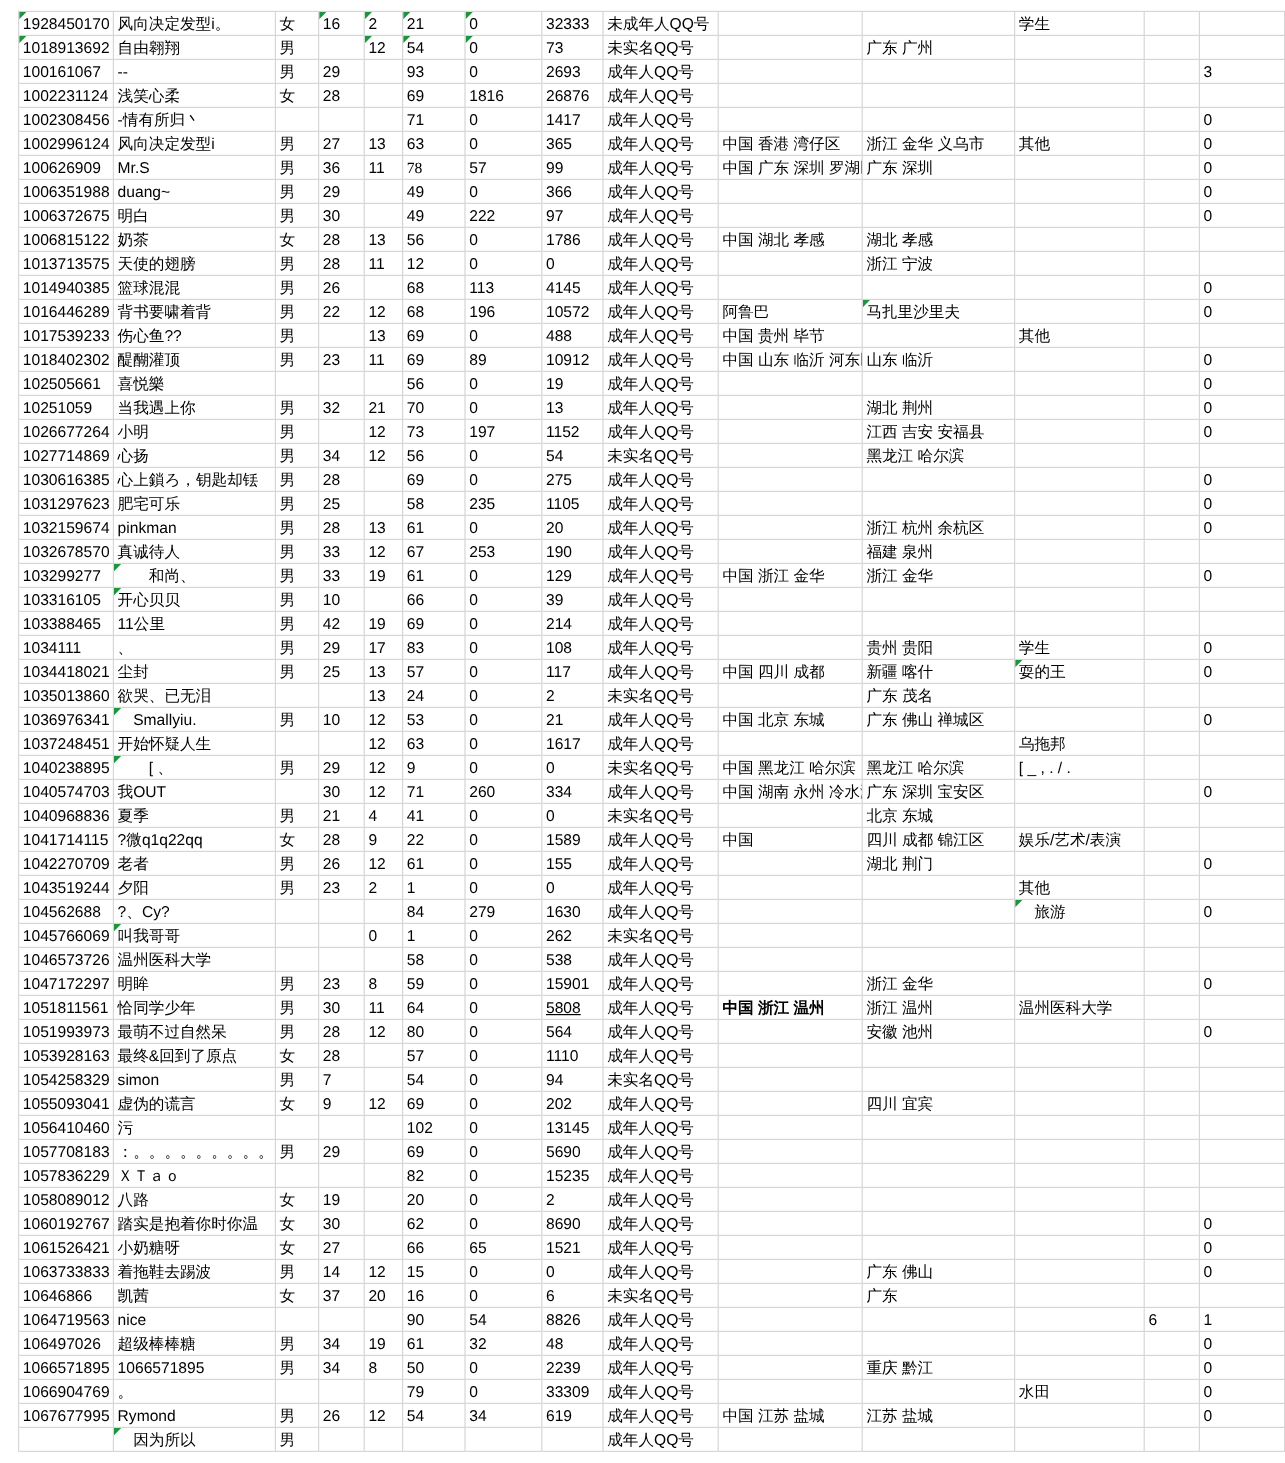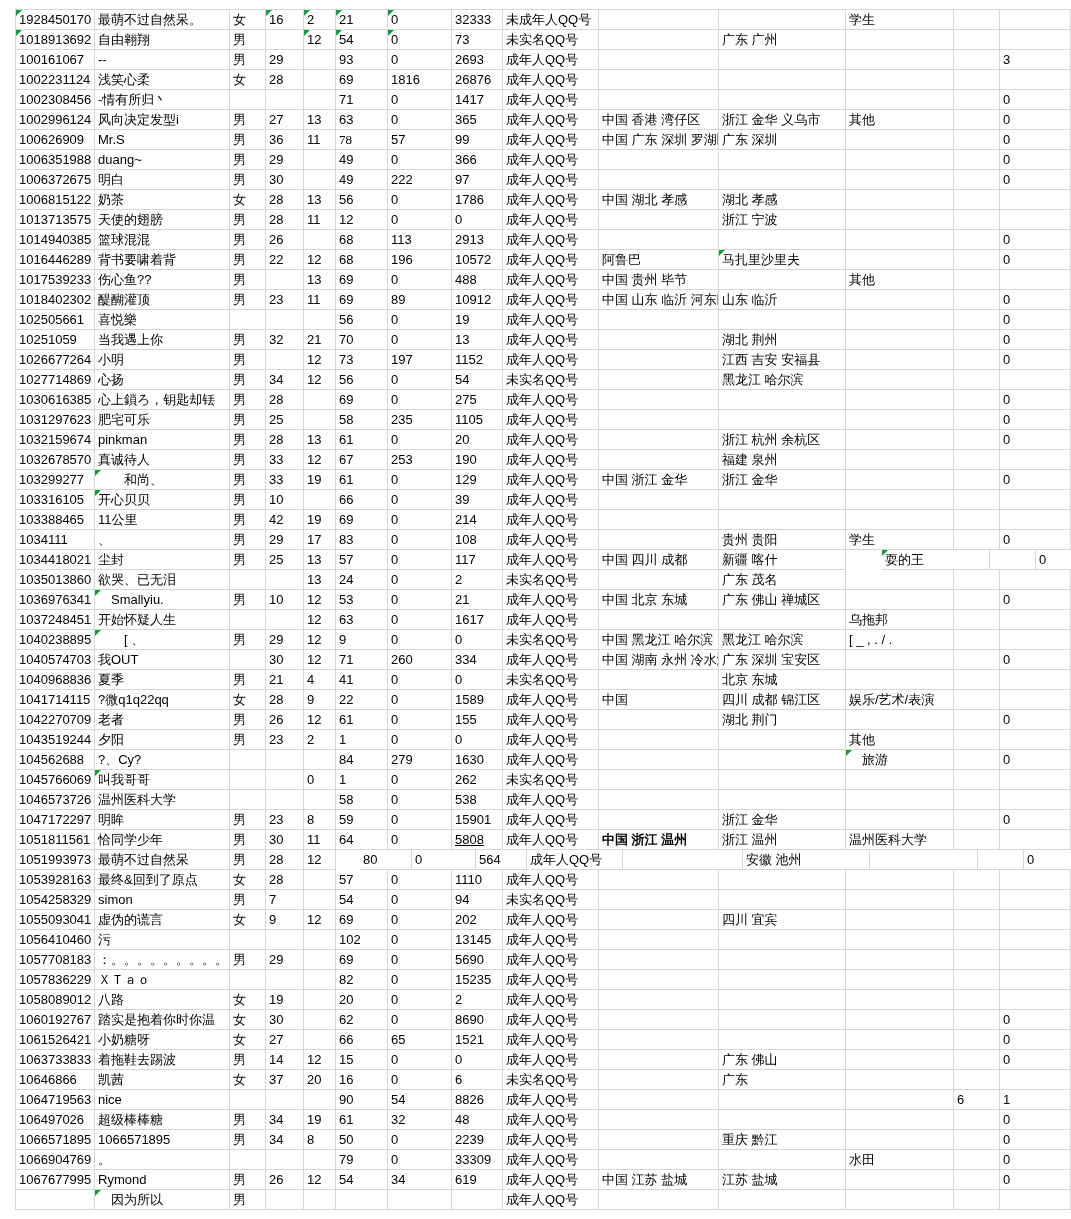--- a/index.html
+++ b/index.html
@@ -30,21 +30,21 @@
     border-top:6px solid var(--tri);
     border-right:6px solid transparent;
   }
 </style>
 </head>
 <body>
 
 <div id="sheet" class="sheet">
     <div class="row">
       <div class="cell" style="width: 79px;">1928450170<span class="tri"></span></div>
-      <div class="cell" style="width: 135px;">最萌不过自然呆。</div>
+      <div class="cell" style="width: 135px;">风向决定发型i。</div>
       <div class="cell" style="width: 36px;">女</div>
       <div class="cell" style="width: 38px;">16<span class="tri"></span></div>
       <div class="cell" style="width: 32px;">2<span class="tri"></span></div>
       <div class="cell" style="width: 52px;">21<span class="tri"></span></div>
       <div class="cell" style="width: 64px;">0<span class="tri"></span></div>
       <div class="cell" style="width: 51px;">32333</div>
       <div class="cell" style="width: 96px;">未成年人QQ号</div>
       <div class="cell" style="width: 120px;"></div>
       <div class="cell" style="width: 127px;"></div>
       <div class="cell" style="width: 108px;">学生</div>
@@ -212,21 +212,21 @@
       <div class="cell" style="width: 71px;"></div>
     </div>
     <div class="row">
       <div class="cell" style="width: 79px;">1014940385</div>
       <div class="cell" style="width: 135px;">篮球混混</div>
       <div class="cell" style="width: 36px;">男</div>
       <div class="cell" style="width: 38px;">26</div>
       <div class="cell" style="width: 32px;"></div>
       <div class="cell" style="width: 52px;">68</div>
       <div class="cell" style="width: 64px;">113</div>
-      <div class="cell" style="width: 51px;">2913</div>
+      <div class="cell" style="width: 51px;">4145</div>
       <div class="cell" style="width: 96px;">成年人QQ号</div>
       <div class="cell" style="width: 120px;"></div>
       <div class="cell" style="width: 127px;"></div>
       <div class="cell" style="width: 108px;"></div>
       <div class="cell" style="width: 46px;"></div>
       <div class="cell" style="width: 71px;">0</div>
     </div>
     <div class="row">
       <div class="cell" style="width: 79px;">1016446289</div>
       <div class="cell" style="width: 135px;">背书要啸着背</div>
@@ -472,21 +472,21 @@
       <div class="cell" style="width: 135px;">尘封</div>
       <div class="cell" style="width: 36px;">男</div>
       <div class="cell" style="width: 38px;">25</div>
       <div class="cell" style="width: 32px;">13</div>
       <div class="cell" style="width: 52px;">57</div>
       <div class="cell" style="width: 64px;">0</div>
       <div class="cell" style="width: 51px;">117</div>
       <div class="cell" style="width: 96px;">成年人QQ号</div>
       <div class="cell" style="width: 120px;">中国 四川 成都</div>
       <div class="cell" style="width: 127px;">新疆 喀什</div>
-      <div class="cell" style="width: 108px; margin-left: 36px;">耍的王<span class="tri"></span></div>
+      <div class="cell" style="width: 108px;">耍的王<span class="tri"></span></div>
       <div class="cell" style="width: 46px;"></div>
       <div class="cell" style="width: 71px;">0</div>
     </div>
     <div class="row">
       <div class="cell" style="width: 79px;">1035013860</div>
       <div class="cell" style="width: 135px;">欲哭、已无泪</div>
       <div class="cell" style="width: 36px;"></div>
       <div class="cell" style="width: 38px;"></div>
       <div class="cell" style="width: 32px;">13</div>
       <div class="cell" style="width: 52px;">24</div>
@@ -706,21 +706,21 @@
       <div class="cell" style="width: 108px;">温州医科大学</div>
       <div class="cell" style="width: 46px;"></div>
       <div class="cell" style="width: 71px;"></div>
     </div>
     <div class="row">
       <div class="cell" style="width: 79px;">1051993973</div>
       <div class="cell" style="width: 135px;">最萌不过自然呆</div>
       <div class="cell" style="width: 36px;">男</div>
       <div class="cell" style="width: 38px;">28</div>
       <div class="cell" style="width: 32px;">12</div>
-      <div class="cell" style="width: 52px; margin-left: 24px;">80</div>
+      <div class="cell" style="width: 52px;">80</div>
       <div class="cell" style="width: 64px;">0</div>
       <div class="cell" style="width: 51px;">564</div>
       <div class="cell" style="width: 96px;">成年人QQ号</div>
       <div class="cell" style="width: 120px;"></div>
       <div class="cell" style="width: 127px;">安徽 池州</div>
       <div class="cell" style="width: 108px;"></div>
       <div class="cell" style="width: 46px;"></div>
       <div class="cell" style="width: 71px;">0</div>
     </div>
     <div class="row">

